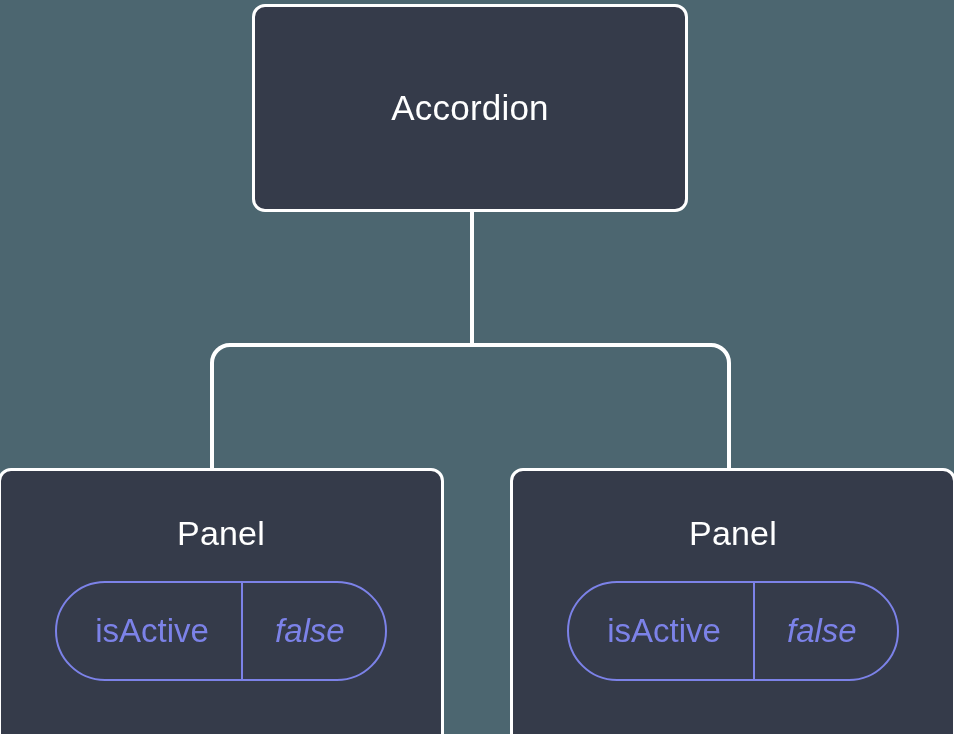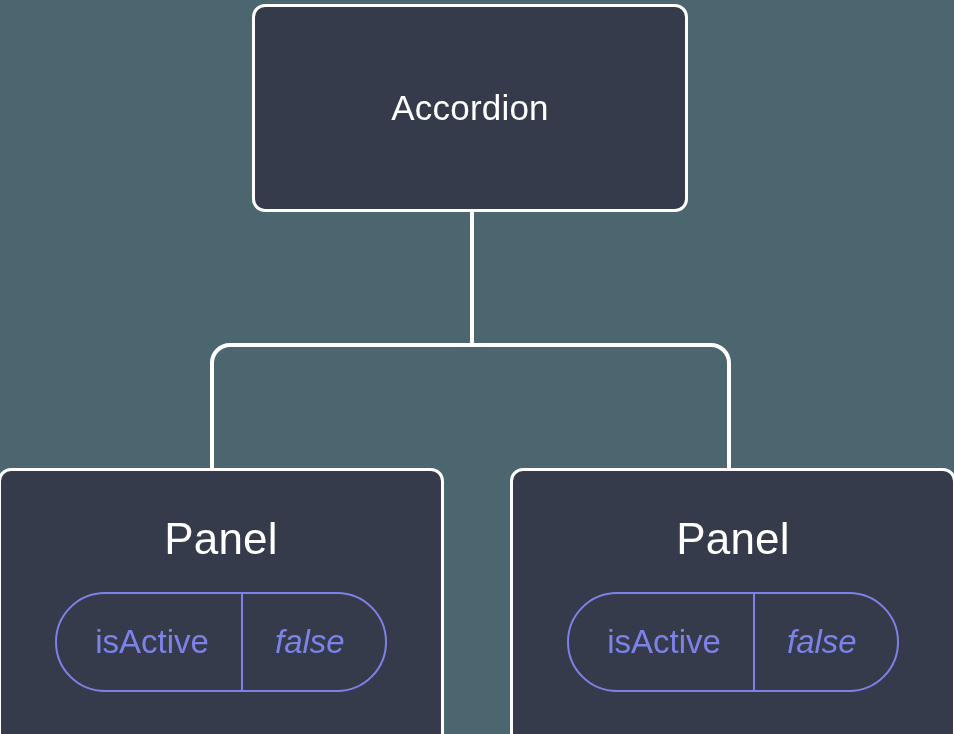--- a/index.html
+++ b/index.html
@@ -66,21 +66,21 @@
   .node-title {
     color: #ffffff;
     font-size: 35px;
     font-weight: 400;
     letter-spacing: 0.2px;
     line-height: 1.1;
     white-space: nowrap;
   }
 
   .node-child .node-title {
-    font-size: 44px;
+    font-size: 34px;
   }
 
   
   .state-pill {
     margin-top: 29px;
     display: flex;
     align-items: stretch;
     border: 2px solid #7c82e8;
     border-radius: 999px;
     height: 100px;

